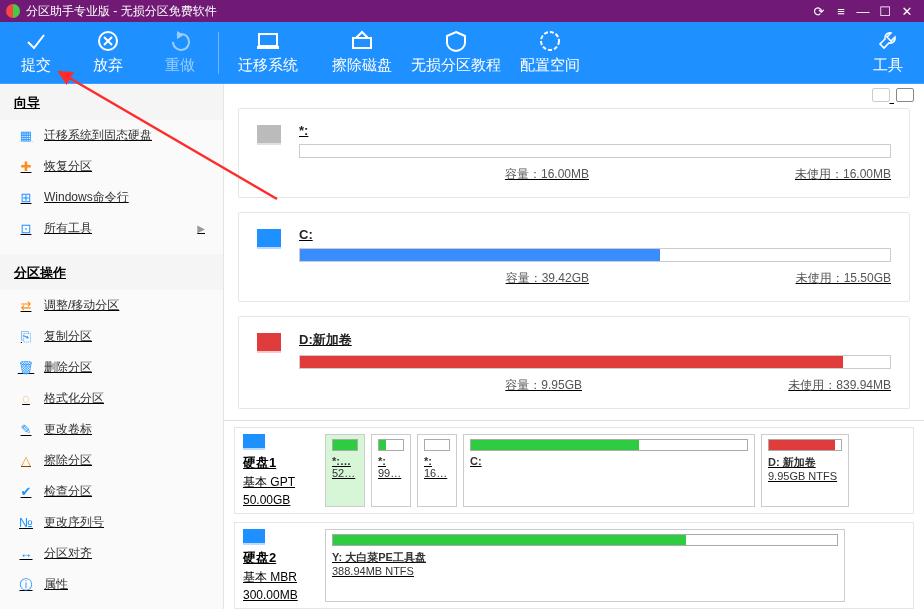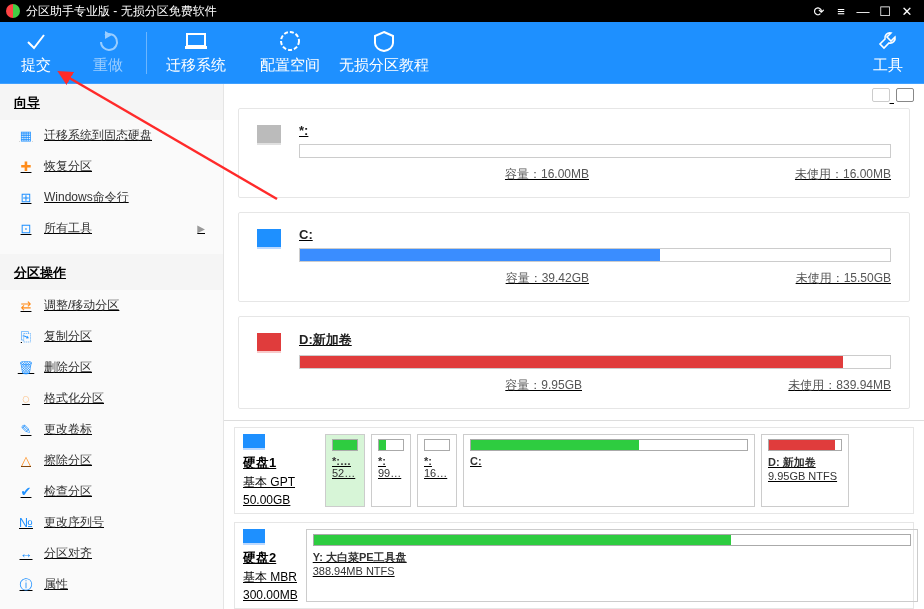--- a/index.html
+++ b/index.html
@@ -1,17 +1,17 @@
 <!DOCTYPE html>
 <html><head>
   <meta charset="utf-8">
   <style>
     * { margin: 0; padding: 0; box-sizing: border-box; font-family: "Microsoft YaHei", Arial, sans-serif; }
     body { width: 924px; height: 609px; overflow: hidden; background: #fff; position: relative; }
-    .titlebar { height: 22px; background: #000000; display: flex; align-items: center; padding: 0 6px; color: #fff; font-size: 12px; }
+    .titlebar { height: 22px; background: #701a75; display: flex; align-items: center; padding: 0 6px; color: #fff; font-size: 12px; }
     .titlebar .logo { width: 14px; height: 14px; border-radius: 50%; background: linear-gradient(90deg,#f44 0 50%,#4c4 50%); margin-right: 6px; }
     .titlebar .spacer { flex:1; }
     .titlebar .winbtn { width: 22px; text-align: center; cursor: pointer; font-size: 13px; }
     .toolbar { height: 62px; background: #1e90ff; display: flex; align-items: center; color:#fff; border-bottom:1px solid rgba(255,255,255,.15); }
     .toolbar .tbtn { width: 72px; text-align:center; cursor:pointer; font-size:15px; }
     .toolbar .tbtn.wide { width: 94px; }
     .toolbar .tbtn svg { display:block; margin:0 auto 4px; }
     .toolbar .sep { width:1px; height:42px; background: rgba(255,255,255,.35); margin:0 2px; }
     .toolbar .dim { opacity:.55; }
     .toolbar .spacer { flex:1; }
@@ -81,46 +81,60 @@
   <span class="winbtn">✕</span>
 </div>
 
 <div class="toolbar">
   <div class="tbtn">
     <svg width="22" height="22">
         <path d="M3 12 L9 18 L19 5" stroke="#fff" stroke-width="2" fill="none"></path>
       </svg>
     <span>提交</span>
   </div>
+  <div class="tbtn">
+    <svg width="22" height="22">
+        <circle cx="11" cy="11" r="9" stroke="#fff" stroke-width="2" fill="none"></circle>
+        <path d="M7 7 L15 15 M15 7 L7 15" stroke="#fff" stroke-width="2"></path>
+      </svg>
+    <span>放弃</span>
+  </div>
   <div class="tbtn dim">
     <svg width="22" height="22">
         <path d="M8 5 A8 8 0 1 1 4 12" stroke="#fff" stroke-width="2" fill="none"></path>
         <path d="M8 1 L8 9 L15 5 Z" fill="#fff"></path>
       </svg>
     <span>重做</span>
   </div>
   <div class="sep"></div>
   <div class="tbtn wide">
     <svg width="26" height="22">
         <rect x="4" y="4" width="18" height="12" stroke="#fff" stroke-width="2" fill="none"></rect>
         <rect x="2" y="16" width="22" height="3" fill="#fff"></rect>
       </svg>
     <span>迁移系统</span>
   </div>
   <div class="tbtn wide">
     <svg width="26" height="22">
-        <circle cx="13" cy="11" r="9" stroke="#fff" stroke-width="2" fill="none" stroke-dasharray="4 2"></circle>
-      </svg>
-    <span>配置空间</span>
+        <rect x="4" y="8" width="18" height="10" stroke="#fff" stroke-width="2" fill="none"></rect>
+        <path d="M7 8 L13 2 L19 8" stroke="#fff" stroke-width="2" fill="none"></path>
+      </svg>
+    <span>擦除磁盘</span>
   </div>
   <div class="tbtn wide">
     <svg width="26" height="22">
         <path d="M13 2 L22 6 L22 13 C22 17 18 20 13 21 C8 20 4 17 4 13 L4 6 Z" stroke="#fff" stroke-width="2" fill="none"></path>
       </svg>
     <span>无损分区教程</span>
+  </div>
+  <div class="tbtn wide">
+    <svg width="26" height="22">
+        <circle cx="13" cy="11" r="9" stroke="#fff" stroke-width="2" fill="none" stroke-dasharray="4 2"></circle>
+      </svg>
+    <span>配置空间</span>
   </div>
   <div class="spacer"></div>
   <div class="tbtn">
     <svg width="22" height="22">
         <path d="M14 3 A5 5 0 0 0 8 9 L3 14 L7 18 L12 13 A5 5 0 0 0 18 7 L14 11 L10 7 Z" stroke="#fff" stroke-width="1.6" fill="none"></path>
       </svg>
     <span>工具</span>
   </div>
 </div>
 
@@ -287,21 +301,21 @@
           </div>
         </div>
         <div class="disk-row">
           <div class="hdr">
             <div class="hdic"></div>
             <div class="t">硬盘2</div>
             <div>基本 MBR</div>
             <div>300.00MB</div>
           </div>
           <div class="parts">
-            <div class="part" style="width: 612px;">
+            <div class="part" style="width: 520px;">
               <div class="bar">
                 <div class="f g" style="width: 70%;"></div>
               </div>
               <div class="nm">Y: 大白菜PE工具盘</div>
               <div>388.94MB NTFS</div>
             </div>
           </div>
         </div>
       </div>
   </div>

